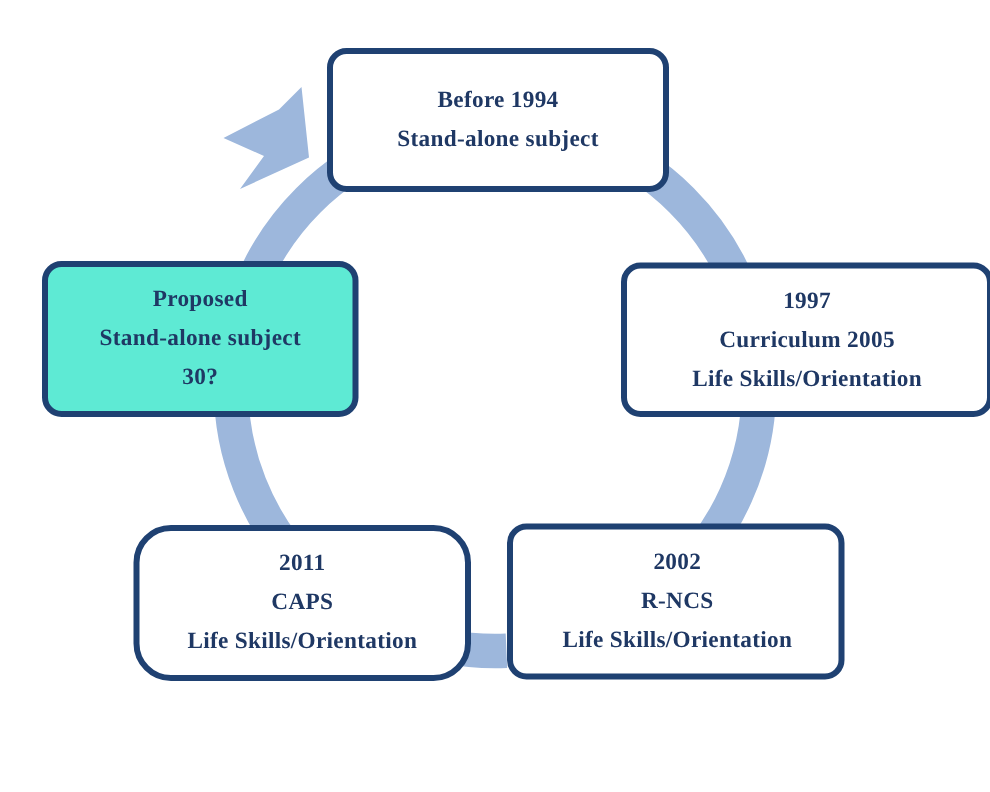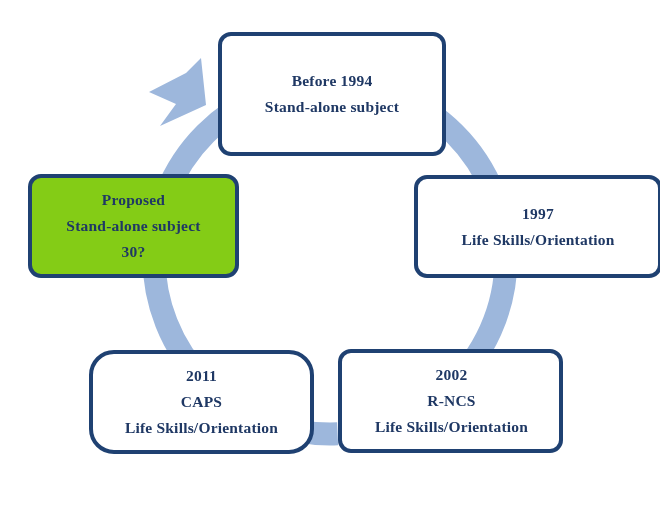--- a/index.html
+++ b/index.html
@@ -45,21 +45,21 @@
     font-size: 15.5px;
     line-height: 26px;
     letter-spacing: 0.2px;
     padding: 2px 8px;
   }
   .node .line {
     display: block;
     white-space: nowrap;
   }
   
-  #node-top      { left: 218px; top: 32px;  width: 228px; height: 124px; }
+  #node-top      { left: 218px; top: 32px;  width: 228px; height: 96px; }
   #node-right    { left: 414px; top: 175px; width: 248px; height: 103px; }
   #node-bottom-right { left: 338px; top: 349px; width: 225px; height: 104px; padding-left: 10px; }
   #node-bottom-left  { left: 89px;  top: 350px; width: 225px; height: 104px; border-radius: 25px; }
   #node-left     { left: 28px;  top: 174px; width: 211px; height: 104px; }
 </style>
 </head>
 <body>
 
 <div id="stage" style="background: rgb(255, 255, 255);">
 
@@ -73,34 +73,35 @@
     <polygon points="201,58 206,105 160,126 176,104 149,92 186,73" fill="#9DB7DC"></polygon>
   </svg>
 
   <div class="node" id="node-top" style="border-color: rgb(31, 65, 114); background: rgb(255, 255, 255); color: rgb(31, 56, 100);">
     <span class="line">Before 1994</span>
     <span class="line">Stand-alone subject</span>
   </div>
 
   <div class="node" id="node-right" style="border-color: rgb(31, 65, 114); background: rgb(255, 255, 255); color: rgb(31, 56, 100);">
     <span class="line">1997</span>
+    <span class="line">Curriculum 2005</span>
     <span class="line">Life Skills/Orientation</span>
   </div>
 
   <div class="node" id="node-bottom-right" style="border-color: rgb(31, 65, 114); background: rgb(255, 255, 255); color: rgb(31, 56, 100);">
     <span class="line">2002</span>
     <span class="line">R-NCS</span>
     <span class="line">Life Skills/Orientation</span>
   </div>
 
   <div class="node" id="node-bottom-left" style="border-color: rgb(31, 65, 114); background: rgb(255, 255, 255); color: rgb(31, 56, 100);">
     <span class="line">2011</span>
     <span class="line">CAPS</span>
     <span class="line">Life Skills/Orientation</span>
   </div>
 
-  <div class="node" id="node-left" style="border-color: rgb(31, 65, 114); background: #84cc16; color: rgb(31, 56, 100);">
+  <div class="node" id="node-left" style="border-color: rgb(31, 65, 114); background: #5eead4; color: rgb(31, 56, 100);">
     <span class="line">Proposed</span>
     <span class="line">Stand-alone subject</span>
     <span class="line">30?</span>
   </div>
 
 </div>
 
 </body></html>

